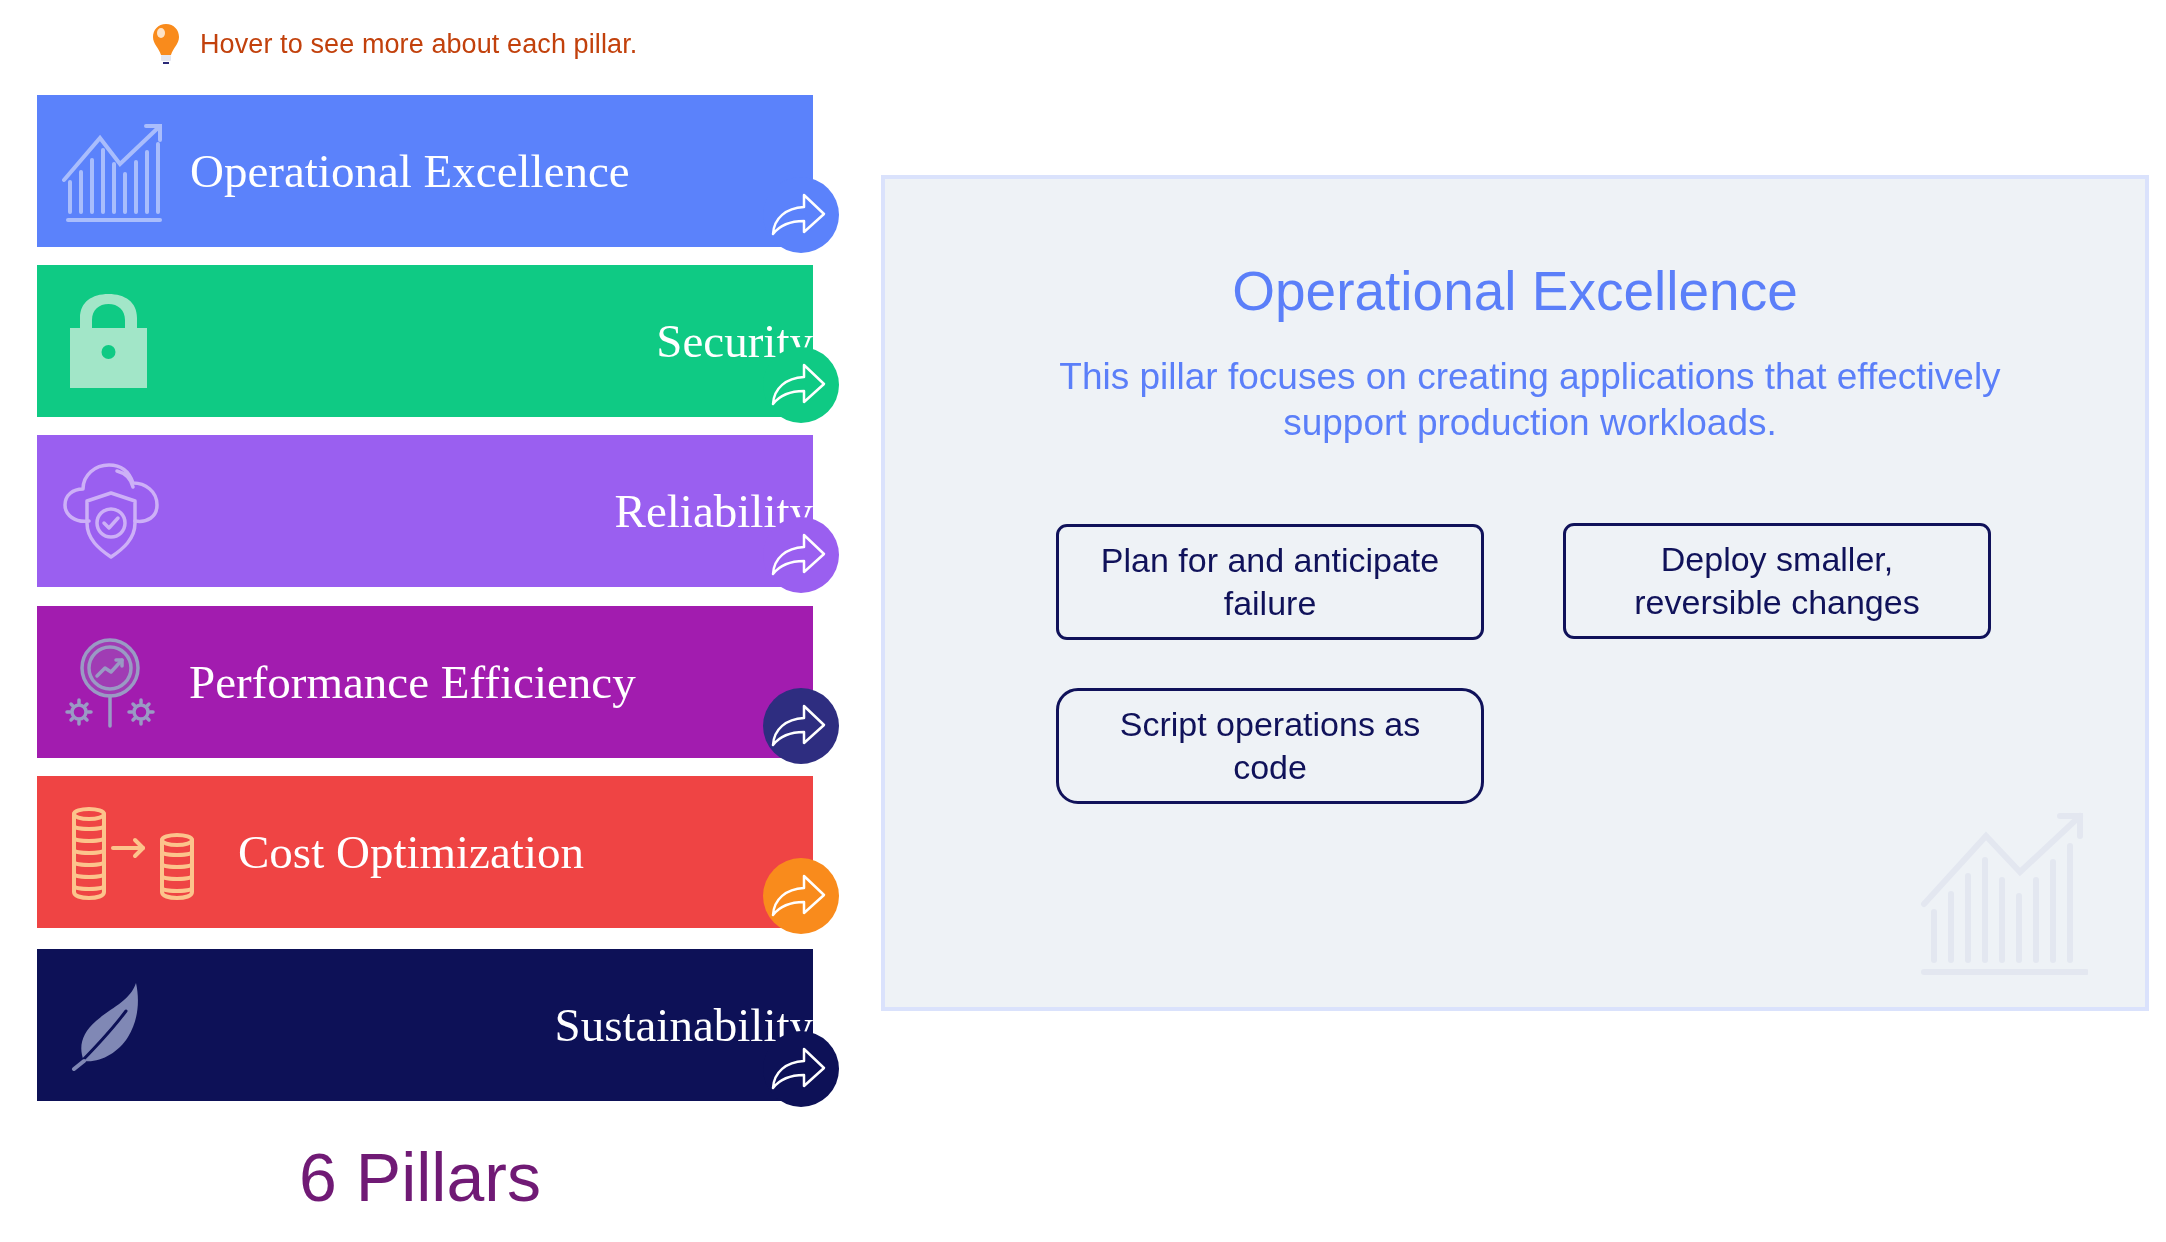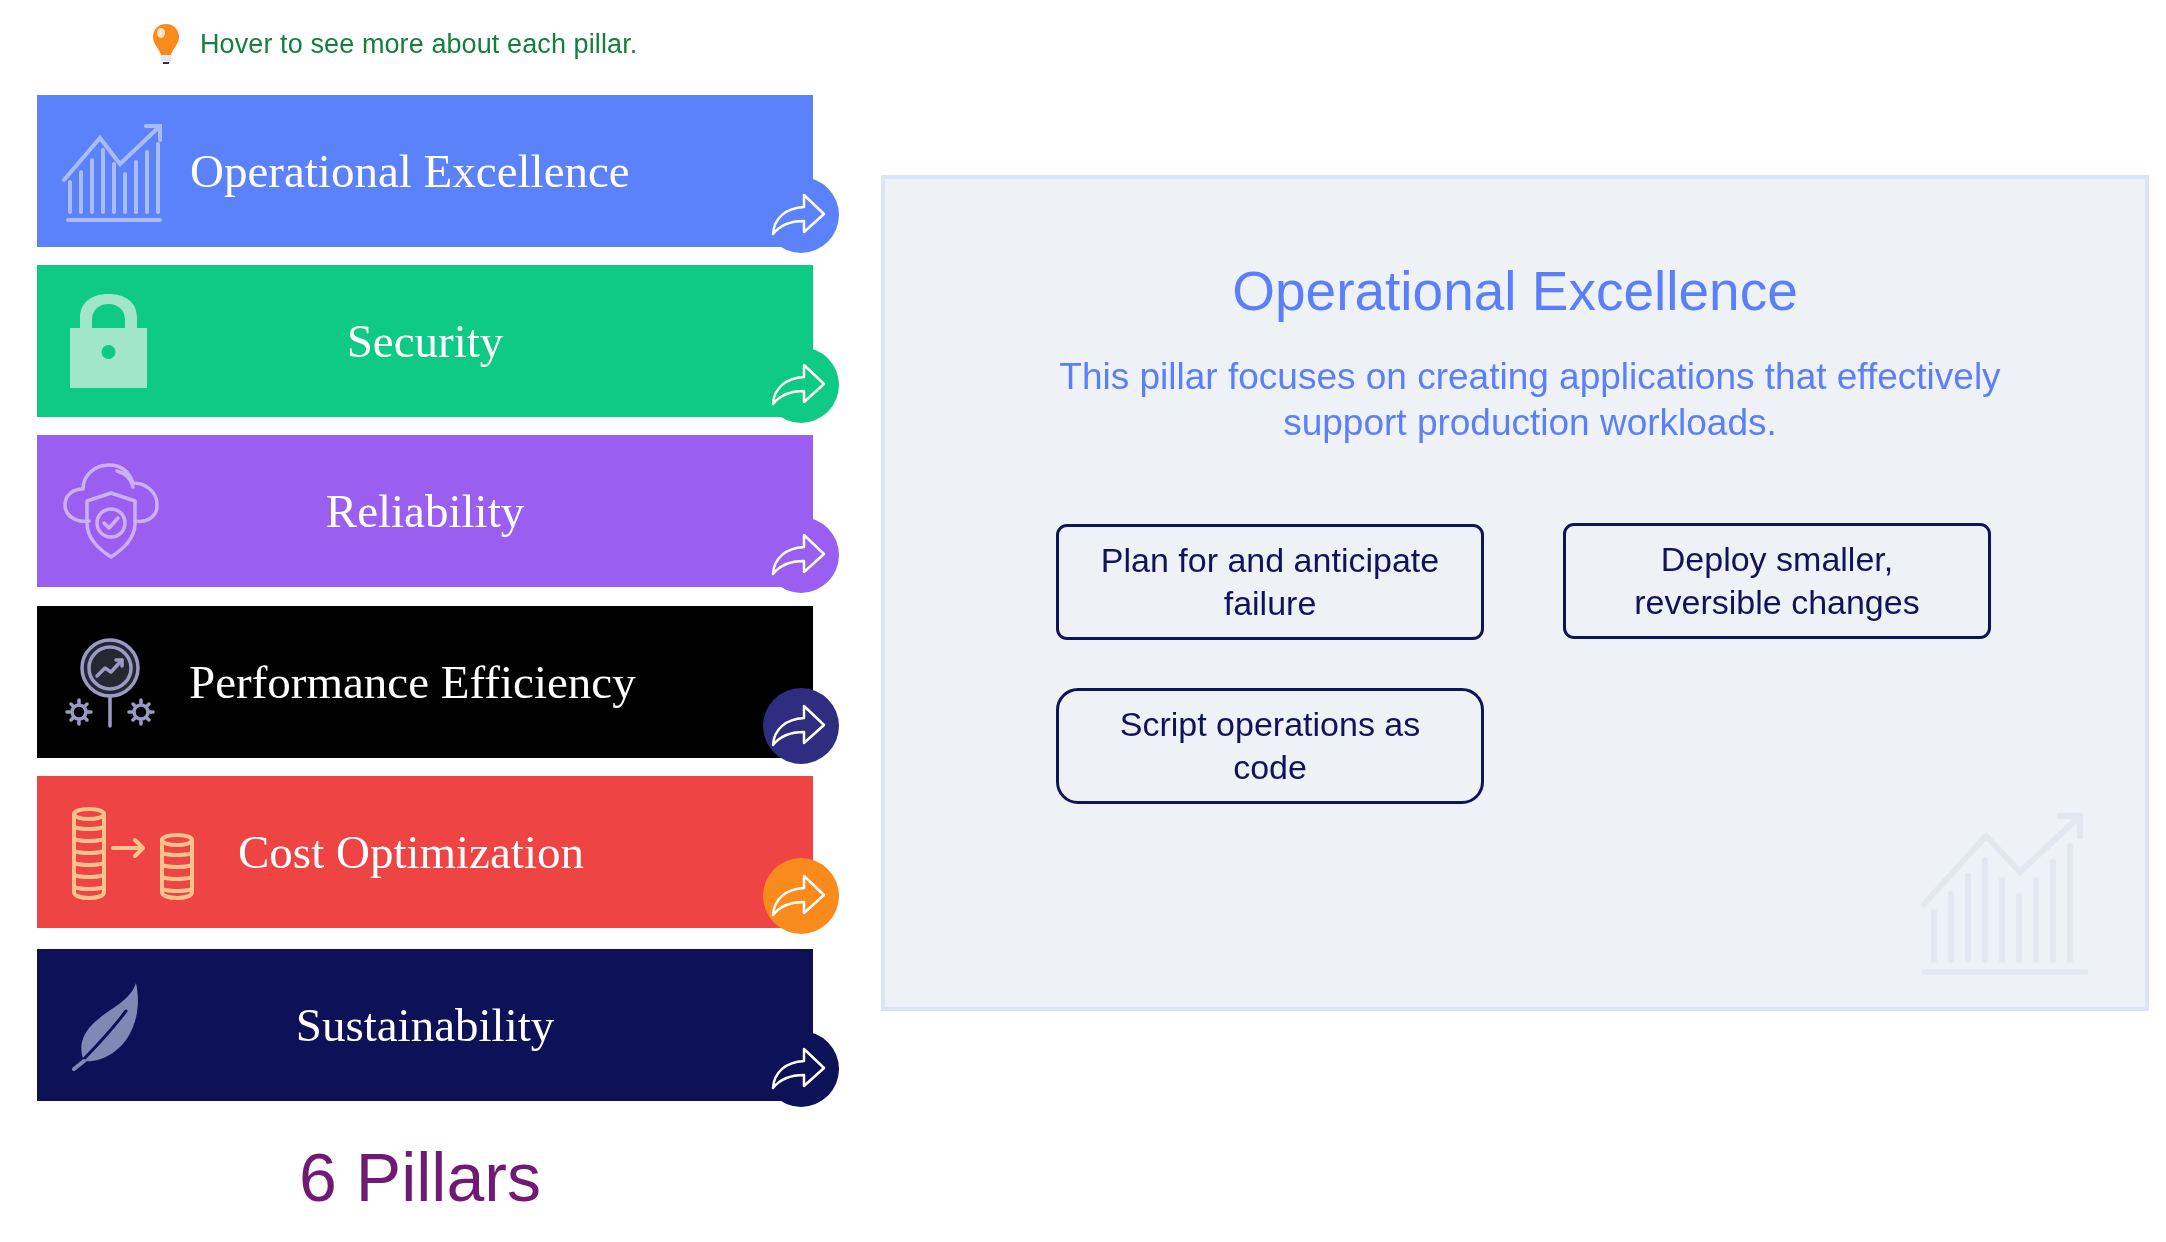--- a/index.html
+++ b/index.html
@@ -1,26 +1,26 @@
 <!DOCTYPE html>
 <html><head>
 <meta charset="utf-8">
 <style>
   * { box-sizing: border-box; margin: 0; padding: 0; }
   html, body { width: 2166px; height: 1242px; background: #ffffff; overflow: hidden; }
   body { position: relative; font-family: "Liberation Sans", sans-serif; }
 
   .hint { position: absolute; left: 150px; top: 22px; height: 44px; display: flex; align-items: center; }
   .hint .bulb { width: 32px; height: 44px; margin-right: 18px; }
-  .hint .hint-text { font-family: "Liberation Sans", sans-serif; font-size: 27px; color: #15803d; letter-spacing: 0.1px; }
+  .hint .hint-text { font-family: "Liberation Sans", sans-serif; font-size: 27px; color: #c2410c; letter-spacing: 0.1px; }
 
   .pillar { position: absolute; left: 37px; width: 776px; height: 152px; }
   .pillar .label { position: absolute; top: 0; height: 152px; line-height: 152px; color: #ffffff;
     font-family: "Liberation Serif", serif; font-size: 47px; white-space: nowrap; }
-  .pillar .label.center { left: 0; right: 0; text-align: center; }
+  .pillar .label.center { left: 0; right: 0; text-align: right; }
   .pillar .picon { position: absolute; }
   .pillar .arrow-btn { position: absolute; left: 726px; top: 82px; width: 76px; height: 76px; border-radius: 50%;
     display: flex; align-items: center; justify-content: center; cursor: pointer; }
   .pillar .arrow-btn svg { width: 56px; height: 46px; margin-left: -6px; margin-top: -4px; }
 
   .caption { position: absolute; left: 220px; width: 400px; top: 1138px; text-align: center;
     font-family: Liberation Sans, sans-serif; font-size: 68px; color: #701a75; }
 
   .panel { position: absolute; left: 881px; top: 175px; width: 1268px; height: 836px;
     background: #eef2f6; border: 4px solid #dae2fc; }
@@ -92,21 +92,21 @@
     <polyline points="43,62 48,67 57,57"></polyline>
   </svg>
   <span class="label center">Reliability</span>
   <div class="arrow-btn" style="background:#9a5ff0;">
     <svg viewBox="0 0 56 46" fill="none" stroke="#ffffff" stroke-width="2.5" stroke-linejoin="round">
         <path d="M3 44 C4 28 16 18 34 17 L34 5 L54 24 L34 42 L34 31 C20 31 10 35 3 44 Z"></path>
       </svg>
   </div>
 </div>
 
-<div class="pillar" style="top:606px;background:#000000;">
+<div class="pillar" style="top:606px;background:#a21caf;">
   <svg class="picon" style="left:28px;top:32px;width:90px;height:92px;" viewBox="0 0 90 92" fill="none" stroke="#9a9ac4" stroke-width="3.5" stroke-linecap="round" stroke-linejoin="round">
     <circle cx="45" cy="30" r="28" fill="#9a9ac4" fill-opacity="0.25"></circle>
     <circle cx="45" cy="30" r="21"></circle>
     <polyline points="32,38 40,30 46,34 57,22"></polyline>
       <polyline points="51,22 57,22 57,28"></polyline>
     <line x1="45" y1="58" x2="45" y2="88"></line>
     <circle cx="14" cy="74" r="7"></circle>
       <circle cx="76" cy="74" r="7"></circle>
     <path d="M14 62 L14 65 M14 83 L14 86 M2 74 L5 74 M23 74 L26 74 M6 66 L8 68 M20 80 L22 82 M6 82 L8 80 M20 68 L22 66"></path>
     <path d="M76 62 L76 65 M76 83 L76 86 M64 74 L67 74 M85 74 L88 74 M68 66 L70 68 M82 80 L84 82 M68 82 L70 80 M82 68 L84 66"></path>

